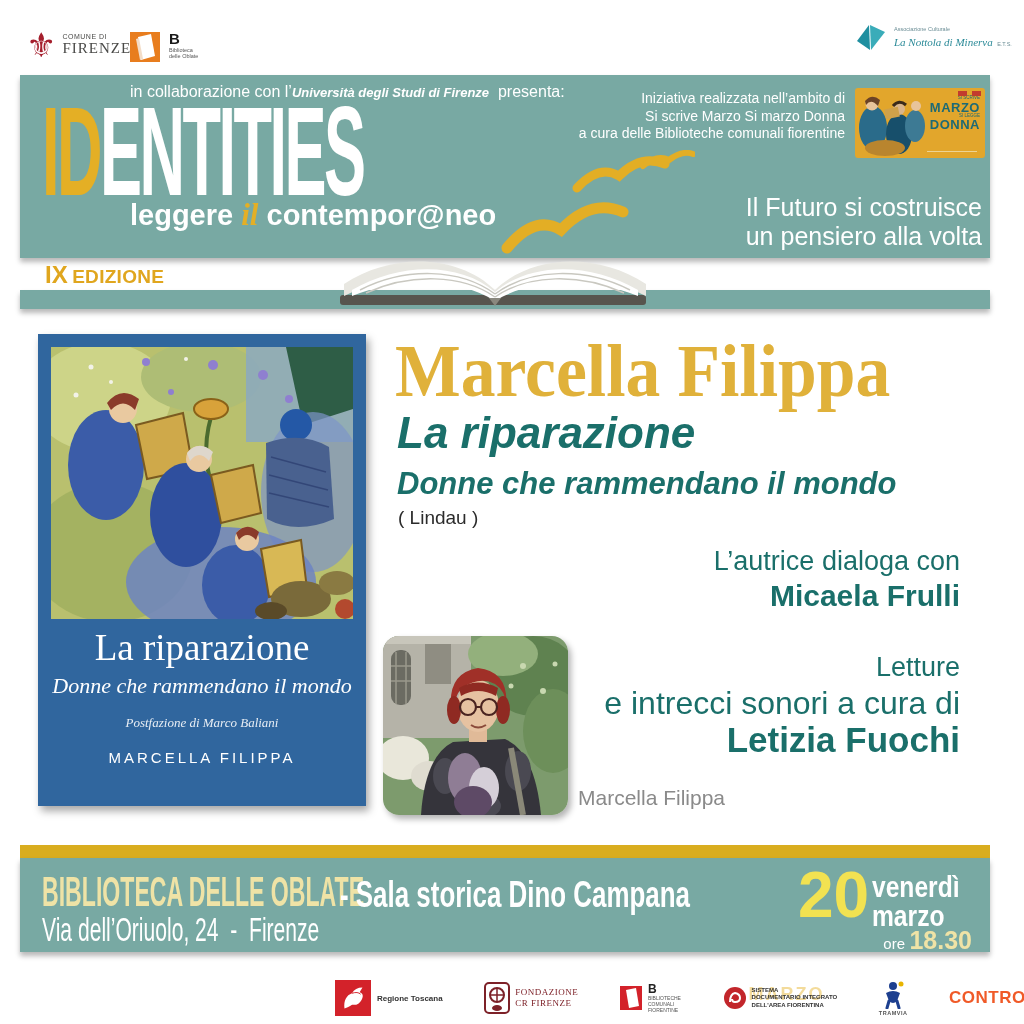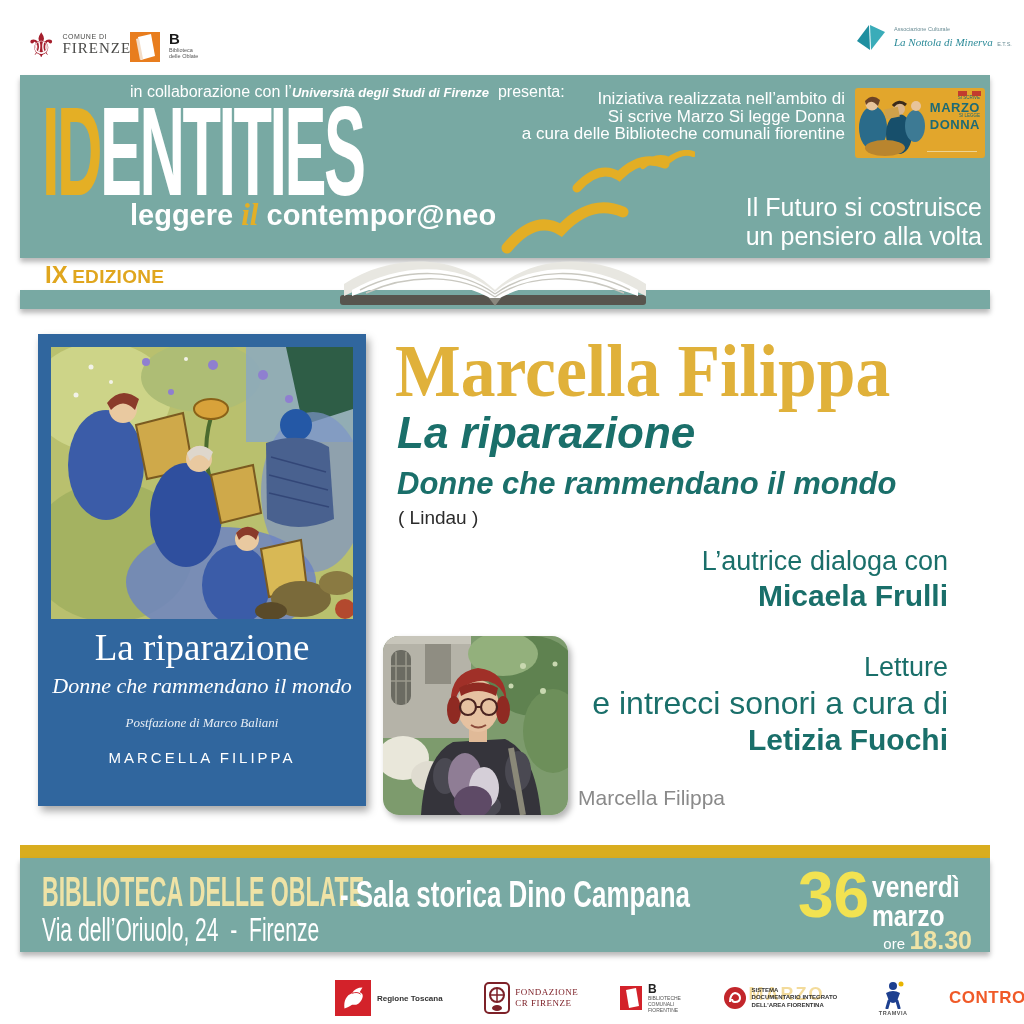--- a/index.html
+++ b/index.html
@@ -65,23 +65,23 @@
       <span class="gold it" style="font-family:'Liberation Serif',serif;font-weight:bold;font-size:31px;">il</span>
       <span>contempor@neo</span>
     </div>
 
     <div class="ab" style="left:22px;top:22px;white-space:nowrap;">
       <span class="sx" style="transform:scaleX(.5);font-size:126px;font-weight:bold;letter-spacing:-5px;line-height:110px;">
         <span class="gold">ID</span><span class="w">ENTITIES</span>
       </span>
     </div>
 
-    <div class="ab w right" style="right:145px;top:15px;font-size:17px;line-height:17.5px;margin-left:35px;">
+    <div class="ab w right" style="right:145px;top:15px;font-size:14px;line-height:17.5px;margin-left:35px;">
       <div>Iniziativa realizzata nell’ambito di</div>
-      <div>Si scrive Marzo Si legge Donna</div>
+      <div>Si scrive Marzo Si marzo Donna</div>
       <div>a cura delle Biblioteche comunali fiorentine</div>
     </div>
 
     <div class="ab" style="left:835px;top:13px;width:130px;height:70px;background:#e2a62c;border-radius:3px;overflow:hidden;">
       <svg class="ab" style="left:0;top:0;" width="72" height="70" viewBox="0 0 72 70">
         <ellipse cx="18" cy="40" rx="14" ry="22" fill="#2a6b8a"></ellipse>
         <ellipse cx="44" cy="46" rx="13" ry="20" fill="#174f6b"></ellipse>
         <ellipse cx="60" cy="38" rx="10" ry="16" fill="#3d7a94"></ellipse>
         <circle cx="17" cy="16" r="6.5" fill="#e8c49a"></circle>
         <circle cx="44" cy="21" r="6" fill="#d9b58c"></circle>
@@ -199,27 +199,27 @@
 
   </div>
 
   <div class="ab" style="left:395px;top:336px;white-space:nowrap;">
     <span class="sx" style="transform:scaleX(.94);font-family:'Liberation Serif',serif;font-weight:bold;font-size:74px;line-height:70px;color:#e0b13a;">Marcella Filippa</span>
   </div>
   <div class="ab teal-txt it b" style="left:397px;top:408px;font-size:44px;">La riparazione</div>
   <div class="ab teal-txt it b" style="left:397px;top:466px;font-size:31px;">Donne che rammendano il mondo</div>
   <div class="ab" style="left:398px;top:507px;font-size:19px;color:#2b2b2b;">( Lindau )</div>
 
-  <div class="ab teal-txt right" style="right:76px;top:545px;">
+  <div class="ab teal-txt right" style="right:64px;top:545px;">
     <div style="font-size:27px;line-height:33px;">L’autrice dialoga con</div>
     <div class="b" style="font-size:30px;line-height:36px;">Micaela Frulli</div>
     <div style="height:34px;"></div>
     <div style="font-size:27px;line-height:38px;">Letture</div>
     <div style="font-size:32px;line-height:34px;">e intrecci sonori a cura di</div>
-    <div class="b" style="font-size:30px;line-height:40px;">Letizia Fuochi</div>
+    <div class="b" style="font-size:35px;line-height:40px;">Letizia Fuochi</div>
   </div>
 
   <div class="ab" style="left:383px;top:636px;width:185px;height:179px;border-radius:16px;overflow:hidden;box-shadow:3px 4px 6px rgba(0,0,0,.3);">
     <svg width="185" height="179" viewBox="0 0 185 179">
       <rect width="185" height="179" fill="#7d9b6d"></rect>
       <rect x="0" y="0" width="88" height="102" fill="#b5b3a8"></rect>
       <rect x="0" y="0" width="88" height="8" fill="#c8c6bb"></rect>
       <rect x="8" y="14" width="20" height="55" rx="9" fill="#6b6b62"></rect>
       <g stroke="#9a988d" stroke-width="1.5">
           <path d="M13 16 L13 68"></path>
@@ -264,21 +264,21 @@
     </svg>
   </div>
   <div class="ab" style="left:578px;top:786px;font-size:21px;color:#8a8a8a;">Marcella Filippa</div>
 
   <div class="ab" style="left:20px;top:845px;width:970px;height:13px;background:#d9ad1f;"></div>
   <div class="ab band" style="left:20px;top:858px;width:970px;height:94px;">
     <span class="ab sx b" style="left:22px;top:10px;transform:scaleX(.55);font-size:42px;color:#efe3a6;white-space:nowrap;">BIBLIOTECA DELLE OBLATE</span>
     <span class="ab sx b w" style="left:320px;top:16px;transform:scaleX(.72);font-size:36px;white-space:nowrap;">- Sala storica Dino Campana</span>
     <span class="ab sx w" style="left:22px;top:52px;transform:scaleX(.62);font-size:34px;white-space:pre;">Via dell’Oriuolo, 24  -  Firenze</span>
 
-    <span class="ab b" style="left:778px;top:8px;font-size:64px;line-height:58px;color:#f2e251;">36</span>
+    <span class="ab b" style="left:778px;top:8px;font-size:64px;line-height:58px;color:#f2e251;">20</span>
     <span class="ab sx b w" style="left:852px;top:12px;transform:scaleX(.82);font-size:30px;white-space:nowrap;">venerdì</span>
     <span class="ab sx b w" style="left:852px;top:41px;transform:scaleX(.82);font-size:30px;white-space:nowrap;">marzo</span>
     <span class="ab right" style="right:18px;top:68px;white-space:nowrap;">
       <span class="w" style="font-size:15px;">ore</span>
       <span class="b" style="font-size:25px;color:#efe3a6;">18.30</span>
     </span>
   </div>
 
   <div class="ab" style="left:335px;top:973px;width:748px;height:50px;display:flex;align-items:center;justify-content:space-between;">
 

